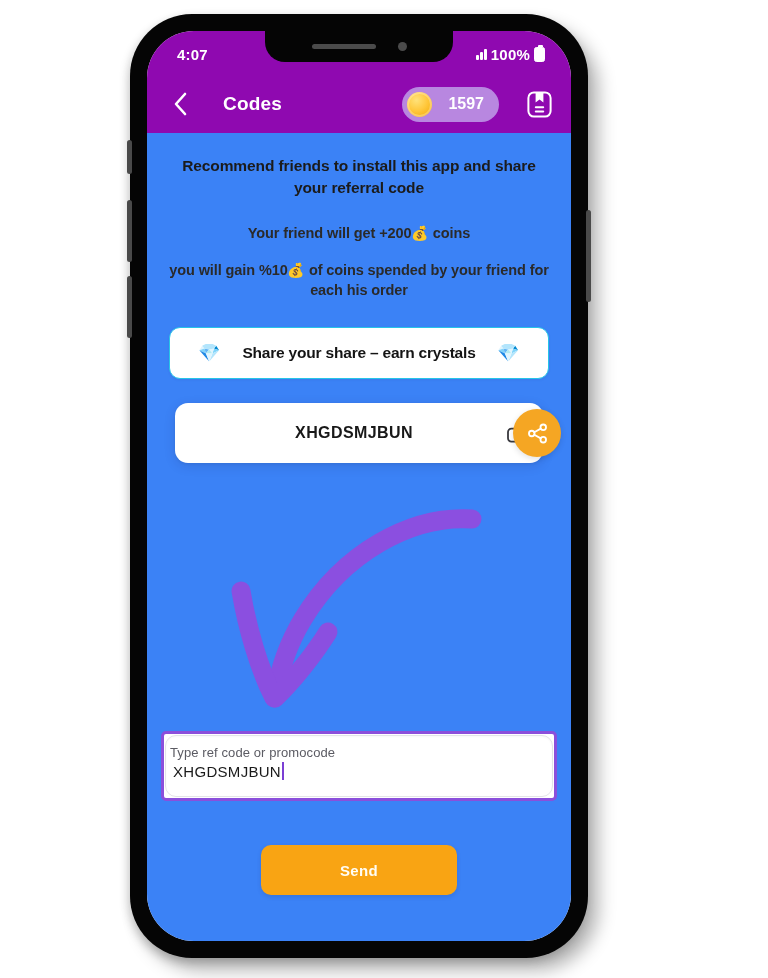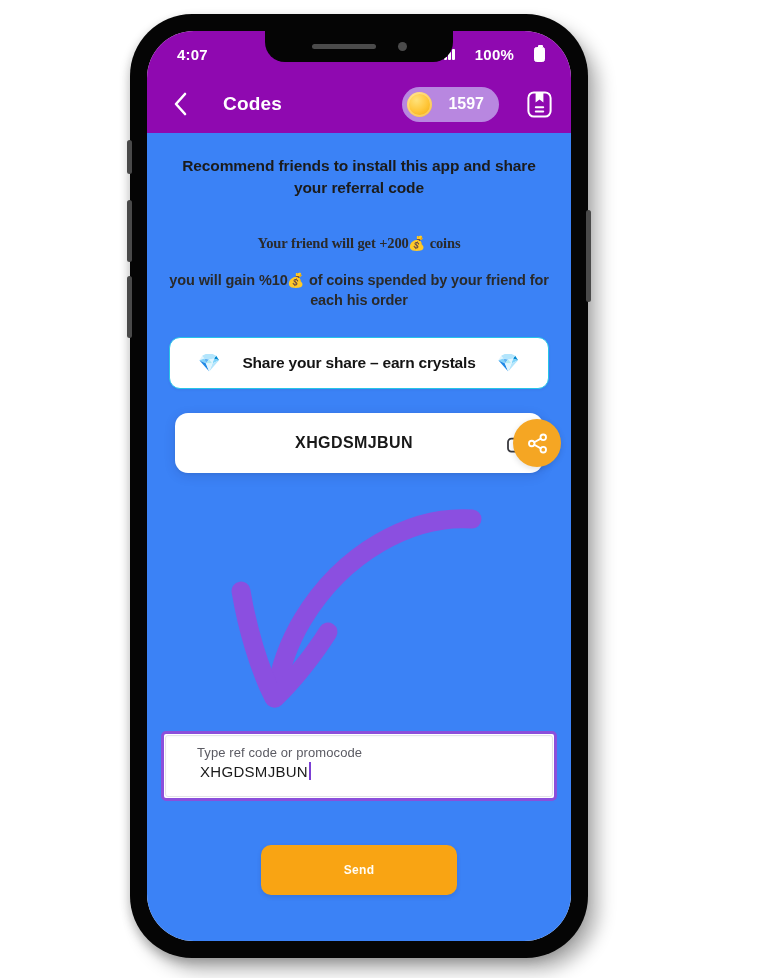--- a/index.html
+++ b/index.html
@@ -68,21 +68,21 @@
     padding: 0 26px 0 30px;
     color: #ffffff;
     font-size: 15px;
     font-weight: bold;
     letter-spacing: 0.2px;
   }
   .status-time { padding-top: 3px; }
   .status-right {
     display: flex;
     align-items: center;
-    gap: 20px;
+    gap: 4px;
     padding-top: 3px;
   }
   .signal-bars {
     display: flex;
     align-items: flex-end;
     gap: 1.5px;
     height: 11px;
   }
   .signal-bars i { display:block; width: 2.5px; background: #ffffff; border-radius: 1px; }
   .signal-bars i:nth-child(1){ height: 5px; }
@@ -200,21 +200,21 @@
   }
   .sub-line {
     text-align: center;
     color: #2a2a2a;
     font-size: 14.5px;
     font-weight: bold;
     line-height: 1.35;
     padding: 0 6px;
     letter-spacing: -0.1px;
   }
-  .sub-line.first { margin-top: 36px; font-family: Liberation Serif, serif; }
+  .sub-line.first { margin-top: 26px; }
   .sub-line.second { margin-top: 17px; }
   .emoji { font-size: 14px; }
 
   
   .share-cta {
     margin: 27px 8px 0;
     height: 52px;
     border: 1.6px solid #27c4e8;
     border-radius: 11px;
     background: #ffffff;
@@ -290,24 +290,24 @@
     left: 14px;
     right: 14px;
     bottom: 140px;
     border: 3px solid #8b4fdb;
     border-radius: 5px;
     background: #ffffff;
     padding: 1px;
   }
   .input-inner {
     border: 1px solid #e3e3e8;
-    border-radius: 3px;
+    border-radius: 11px;
     background: #ffffff;
     height: 62px;
-    padding: 9px 31px 0;
+    padding: 9px 4px 0;
     box-shadow: inset 0 1px 2px rgba(0,0,0,0.03);
   }
   .input-label {
     font-size: 13px;
     color: #5b5b63;
     letter-spacing: 0.1px;
   }
   .input-value-row {
     display: flex;
     align-items: center;
@@ -332,21 +332,21 @@
     position: absolute;
     left: 50%;
     transform: translateX(-50%);
     bottom: 46px;
     width: 196px;
     height: 50px;
     border-radius: 10px;
     background: #f9a413;
     border: none;
     color: #fffdf6;
-    font-size: 12px;
+    font-size: 15px;
     font-weight: bold;
     font-family: "Liberation Sans", sans-serif;
     letter-spacing: 0.3px;
     cursor: pointer;
     box-shadow: 0 2px 5px rgba(0,0,0,0.10);
   }
 </style>
 </head>
 <body>
 

